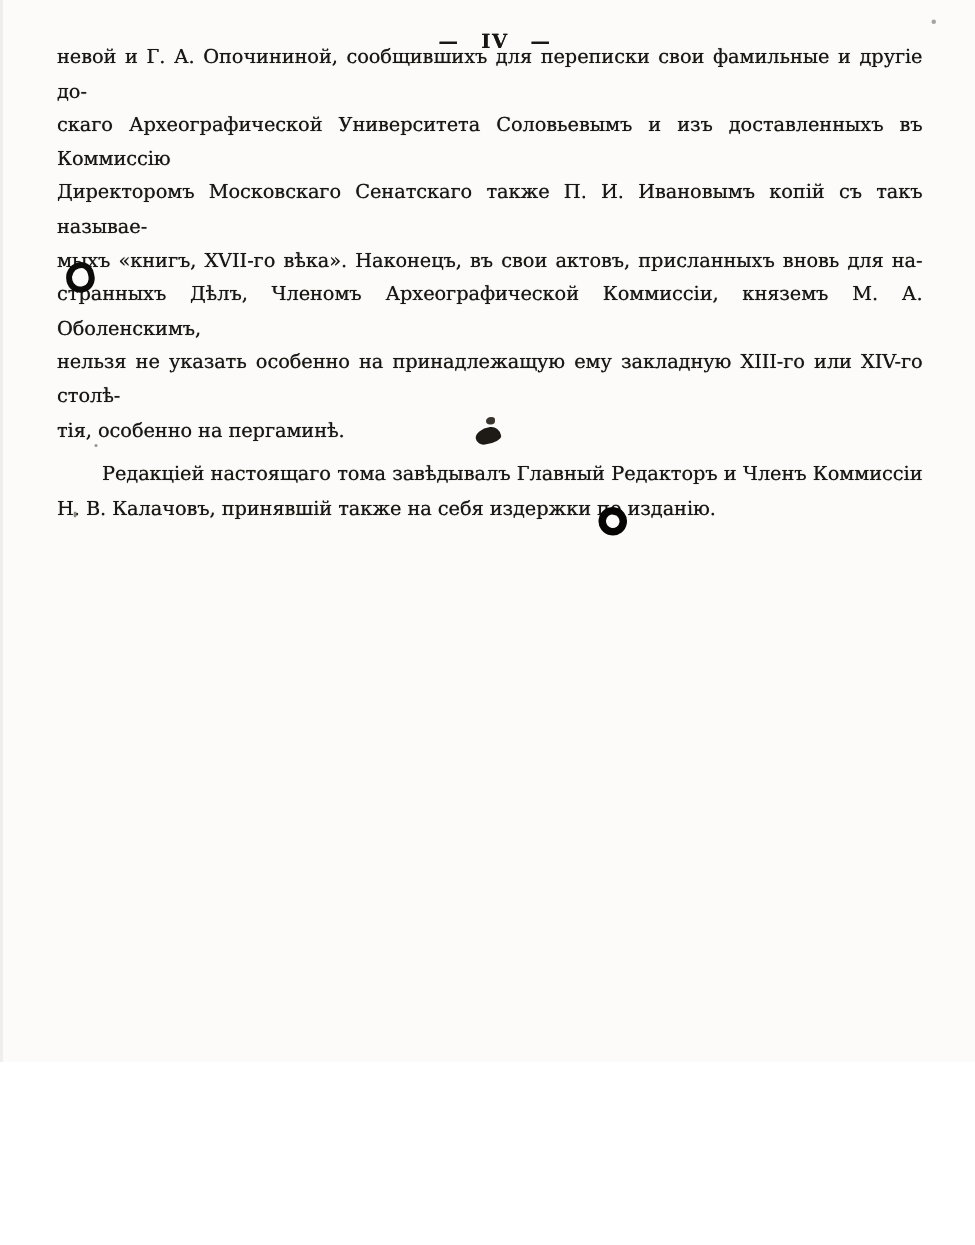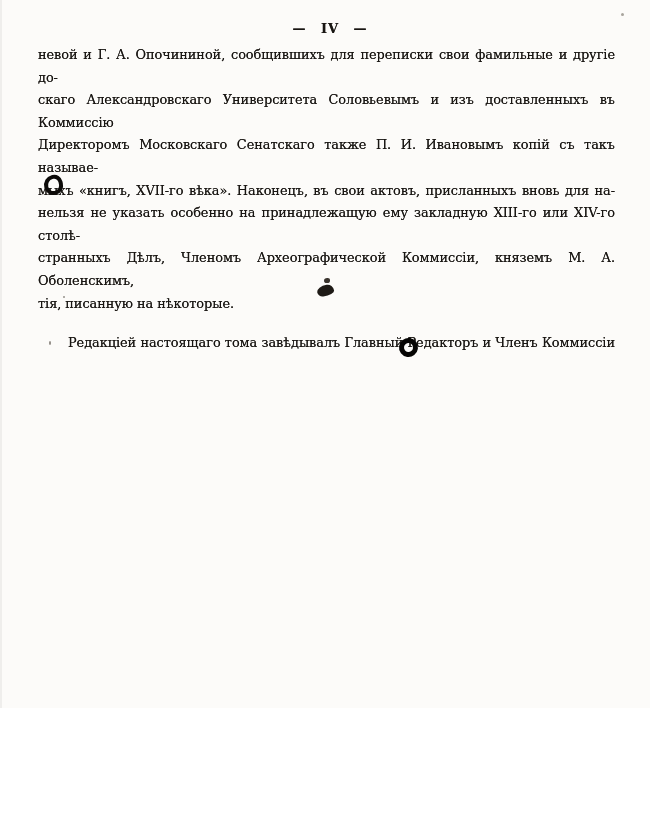--- a/index.html
+++ b/index.html
@@ -37,25 +37,25 @@
     text-align: center;
     font-size: 13px;
     font-weight: bold;
     letter-spacing: 1px;
     word-spacing: 9px;
     text-shadow: 0 0 0.4px rgba(24,21,18,0.7);
   }
   .text-block {
     position: absolute;
     left: 38px;
-    top: 44px;
+    top: 28px;
     width: 577px;
   }
   .para { margin: 0; padding: 0; }
-  .para2 { margin-top: 17px; }
+  .para2 { margin-top: 7px; }
   .line {
     font-size: 12.9px;
     line-height: 22.6px;
     letter-spacing: -0.05px;
     text-align: justify;
     text-align-last: justify;
     text-shadow: 0 0 0.5px rgba(24,21,18,0.8);
     white-space: normal;
   }
   .line.last {
@@ -119,30 +119,31 @@
 <body>
 
 <div class="page">
 
   <div class="running-head">— IV —</div>
 
   <div class="text-block">
 
     <div class="para para1">
       <div class="line">невой и Г. А. Опочининой, сообщившихъ для переписки свои фамильные и другіе до-</div>
-      <div class="line">скаго Александровскаго Университета Соловьевымъ и изъ доставленныхъ въ Коммиссію</div>
+      <div class="line">скаго Археографической Университета Соловьевымъ и изъ доставленныхъ въ Коммиссію</div>
       <div class="line">Директоромъ Московскаго Сенатскаго также П. И. Ивановымъ копій съ такъ называе-</div>
       <div class="line">мыхъ «книгъ, XVII-го вѣка». Наконецъ, въ свои актовъ, присланныхъ вновь для на-</div>
+      <div class="line">странныхъ Дѣлъ, Членомъ Археографической Коммиссіи, княземъ М. А. Оболенскимъ,</div>
       <div class="line">нельзя не указать особенно на принадлежащую ему закладную XIII-го или XIV-го столѣ-</div>
-      <div class="line">странныхъ Дѣлъ, Членомъ Археографической Коммиссіи, княземъ М. А. Оболенскимъ,</div>
-      <div class="line last">тія, писанную на нѣкоторые.</div>
+      <div class="line last">тія, особенно на пергаминѣ.</div>
     </div>
 
     <div class="para para2">
       <div class="line first">Редакціей настоящаго тома завѣдывалъ Главный Редакторъ и Членъ Коммиссіи</div>
+      <div class="line last">Н. В. Калачовъ, принявшій также на себя издержки по изданію.</div>
     </div>
 
   </div>
 
   <div class="blot-ring"></div>
   <div class="smudge"></div>
   <div class="smudge-dot"></div>
   <div class="ring-mark"></div>
   <div class="speck speck-1"></div>
   <div class="speck speck-2"></div>

